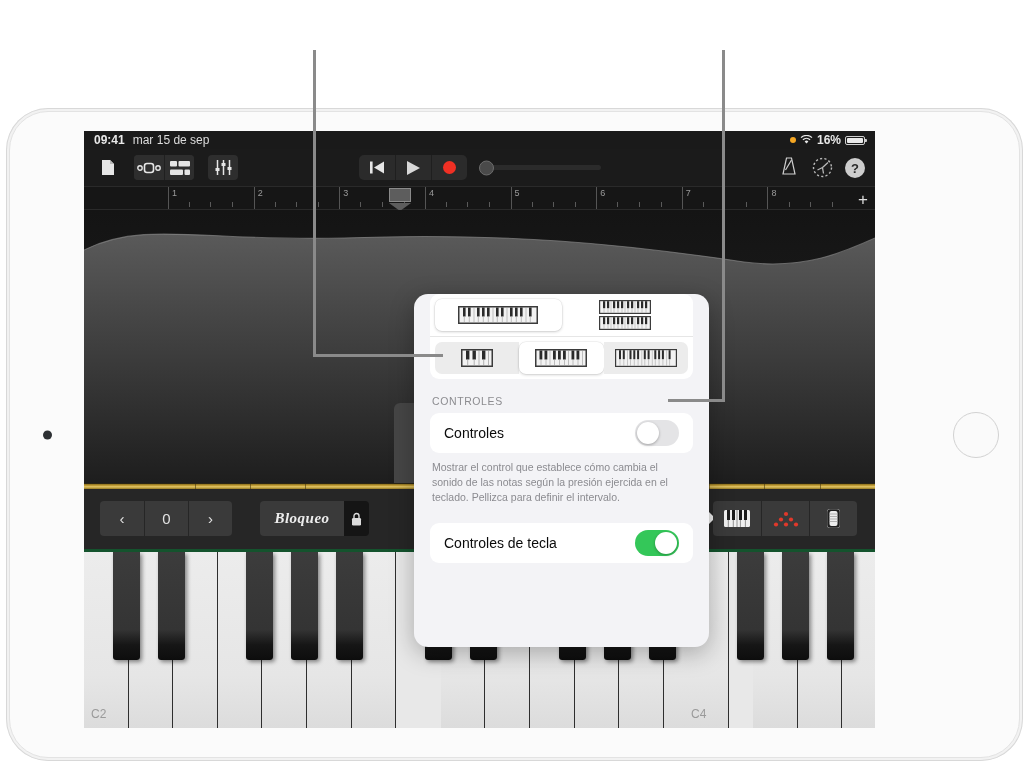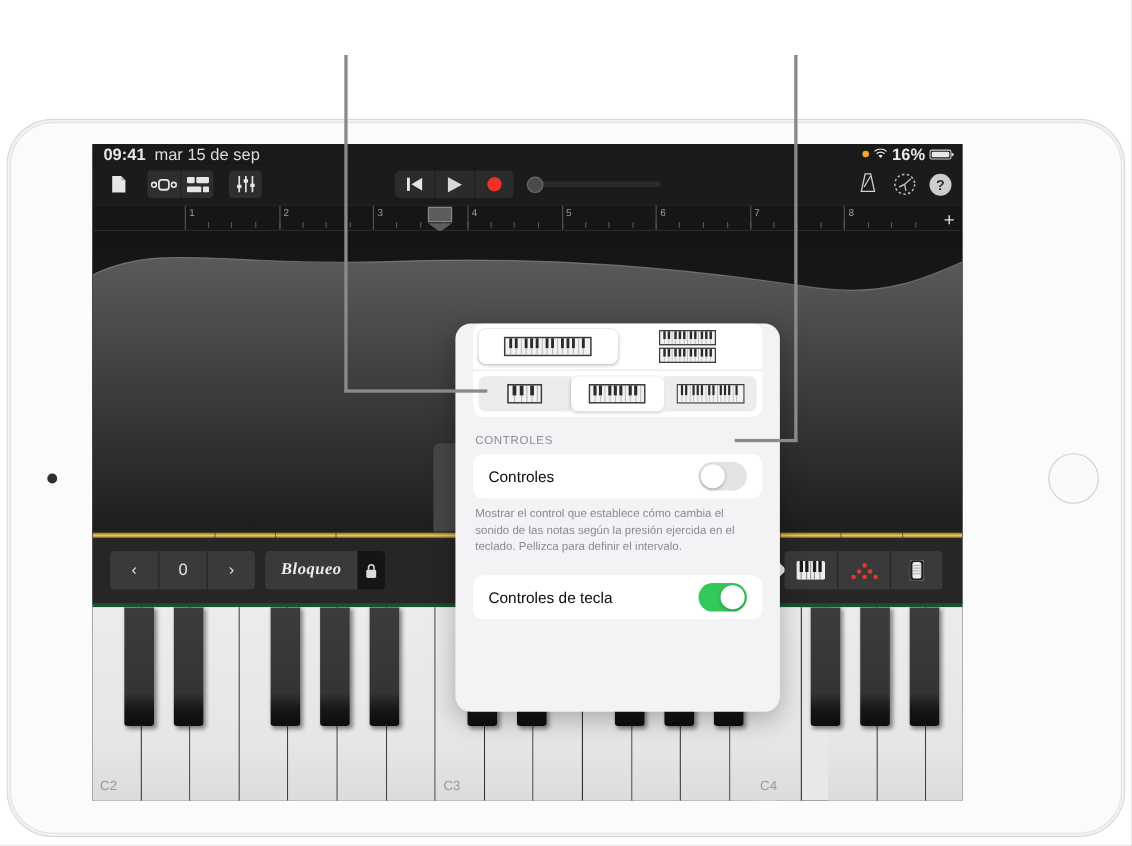--- a/index.html
+++ b/index.html
@@ -58,21 +58,21 @@
     overflow: hidden;
     z-index: 20;
   }
 
   
   .statusbar {
     position: absolute; left: 0; top: 0;
     width: 100%; height: 18px;
     background: #1a1a1a;
     color: #e8e8e8;
-    font-size: 15px;
+    font-size: 12px;
     display: flex; align-items: center;
     padding: 0 10px;
     font-weight: 600;
   }
   .sb-time { margin-right: 8px; }
   .sb-date { font-weight: 400; color: #dcdcdc; }
   .sb-right { margin-left: auto; display: flex; align-items: center; gap: 4px; }
   .sb-dot { width: 6px; height: 6px; border-radius: 50%; background: #f5a623; }
   .sb-batt {
     width: 20px; height: 9px;
@@ -200,21 +200,21 @@
   }
   .ctrl-left { position: absolute; left: 16px; top: 12px; display: flex; }
   .glyph-btn {
     height: 35px; width: 44px;
     background: #3a3a3a;
     display: flex; align-items: center; justify-content: center;
     color: #e2e2e2; font-size: 15px;
   }
   .glyph-group { display: flex; border-radius: 4px; overflow: hidden; }
   .glyph-group .glyph-btn + .glyph-btn { border-left: 1px solid #262626; }
-  .lock-group { display: flex; margin-left: 9px; border-radius: 4px; overflow: hidden; text-align: right; }
+  .lock-group { display: flex; margin-left: 28px; border-radius: 4px; overflow: hidden; text-align: right; }
   .lock-label {
     height: 35px; width: 84px;
     background: #3a3a3a;
     display: flex; align-items: center; justify-content: center;
     color: #ededed; font-size: 15px;
     font-family: "Liberation Serif", serif;
     font-style: italic; font-weight: bold;
     letter-spacing: .5px;
   }
   .lock-sq {
@@ -602,23 +602,20 @@
   <div class="keyboard">
     <div class="wkey" style="left:0px;width:44.6px">
       <span class="wkey-lbl">C2</span>
     </div>
     <div class="wkey" style="left:44.6px;width:44.6px"></div>
     <div class="wkey" style="left:89.2px;width:44.6px"></div>
     <div class="wkey" style="left:133.8px;width:44.6px"></div>
     <div class="wkey" style="left:178.4px;width:44.6px"></div>
     <div class="wkey" style="left:223px;width:44.6px"></div>
     <div class="wkey" style="left:267.6px;width:44.6px"></div>
-    <div class="wkey" style="left:312.2px;width:44.6px">
-      <span class="wkey-lbl">C3</span>
-    </div>
     <div class="wkey" style="left:356.8px;width:44.6px"></div>
     <div class="wkey" style="left:401.4px;width:44.6px"></div>
     <div class="wkey" style="left:446px;width:44.6px"></div>
     <div class="wkey" style="left:490.6px;width:44.6px"></div>
     <div class="wkey" style="left:535.2px;width:44.6px"></div>
     <div class="wkey" style="left:579.8px;width:44.6px"></div>
     <div class="wkey" style="left:600px;width:44.6px">
       <span class="wkey-lbl">C4</span>
     </div>
     <div class="wkey" style="left:669px;width:44.6px"></div>

